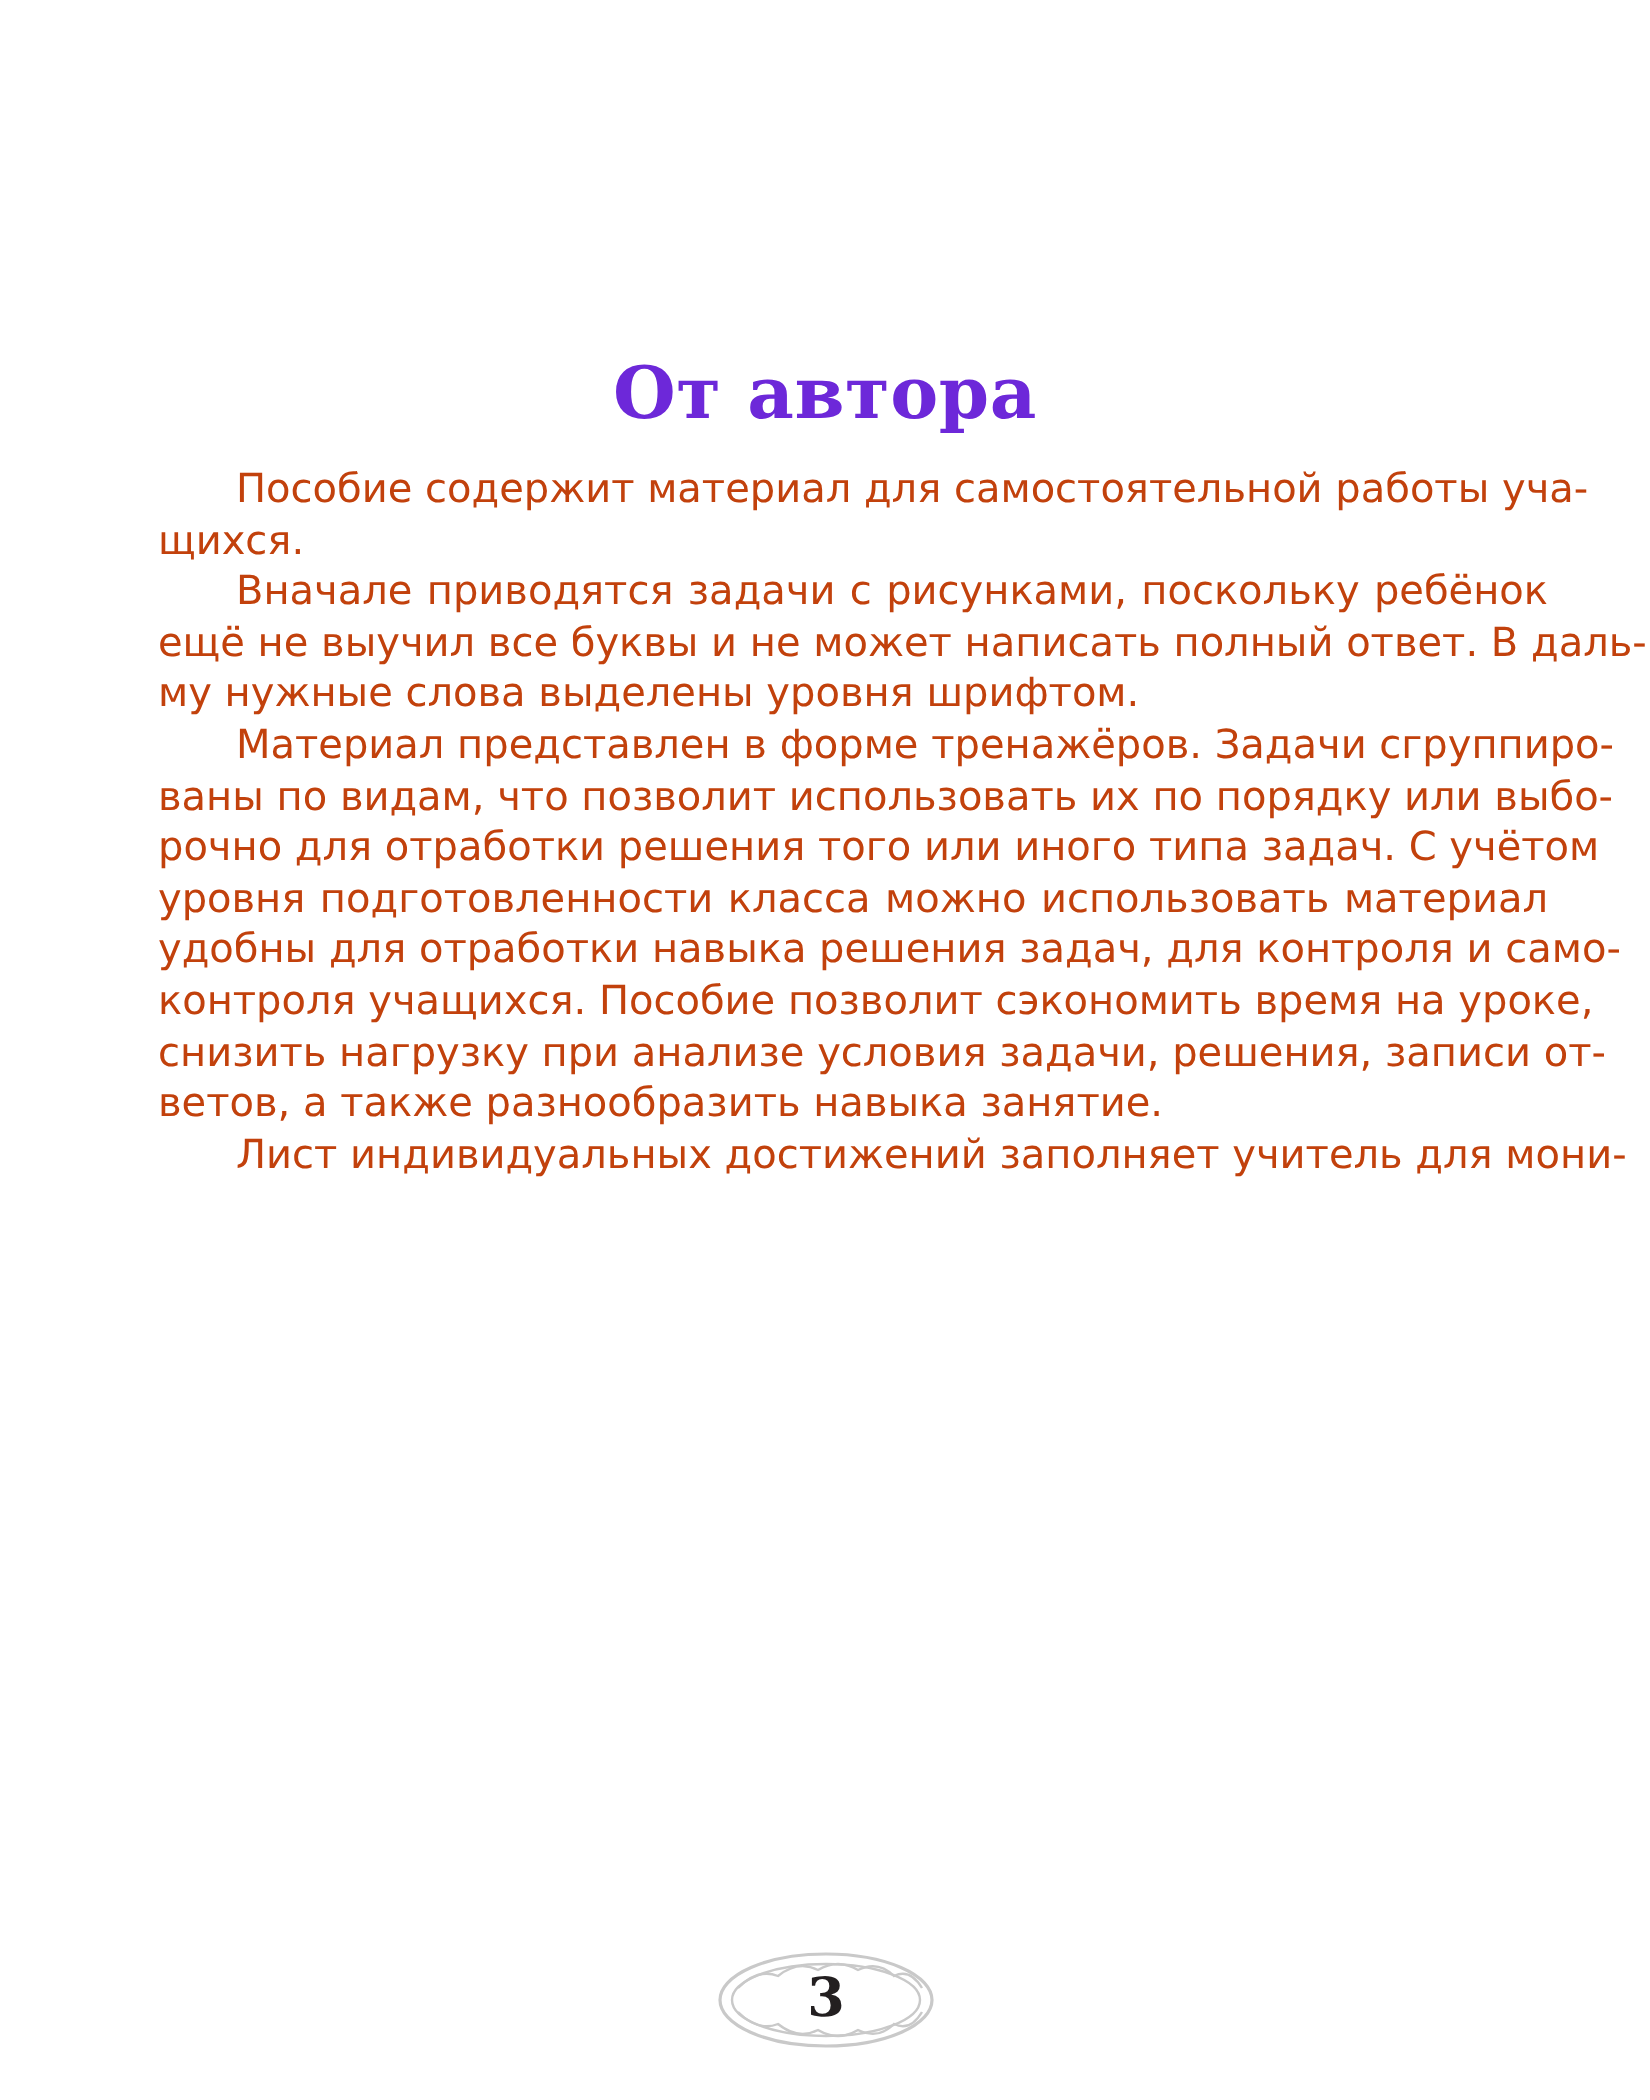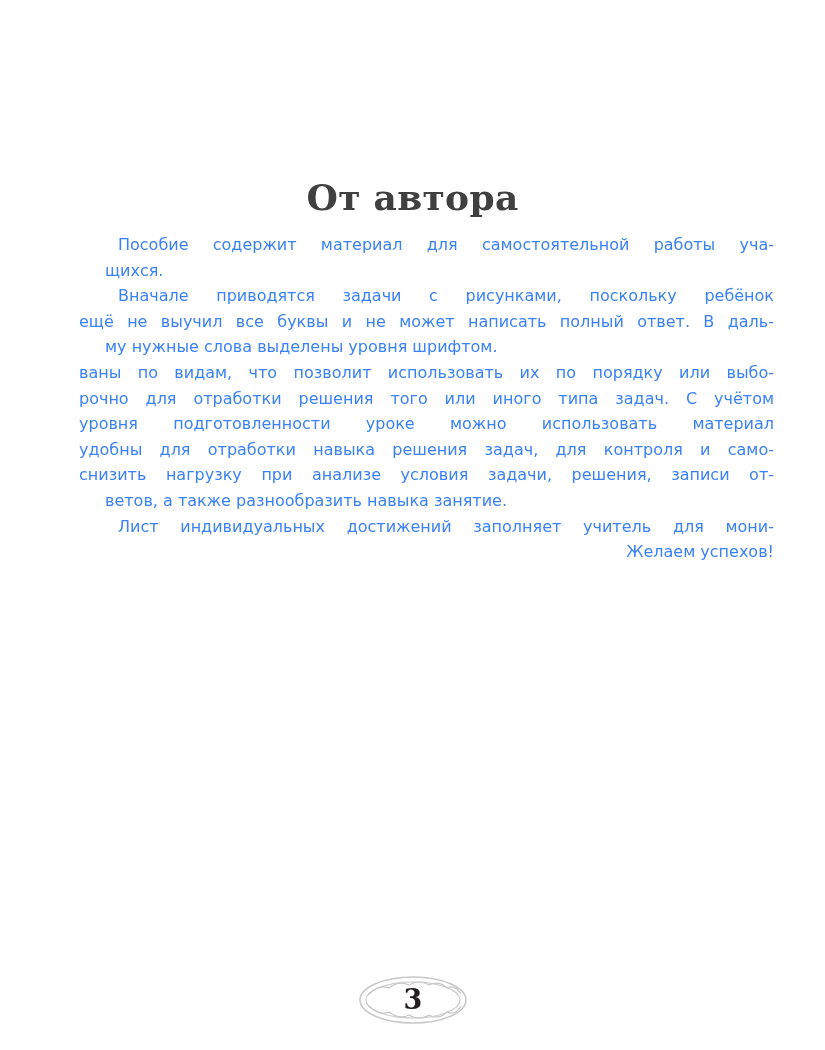--- a/index.html
+++ b/index.html
@@ -1,28 +1,28 @@
 <!DOCTYPE html>
 <html><head>
   <meta charset="utf-8">
   <style>
     html, body { margin: 0; padding: 0; background: #ffffff; }
     body { width: 825px; height: 1050px; position: relative; overflow: hidden; color: #231f20; }
     .title {
       position: absolute; left: 0; top: 172px; width: 825px; text-align: center;
       font-family: "DejaVu Serif", serif; font-weight: bold; font-size: 36px; line-height: 50px;
-      color: #404040; letter-spacing: 0.3px;
+      color: #6d28d9; letter-spacing: 0.3px;
     }
     .body-text {
       position: absolute; left: 79px; top: 232px; width: 695px;
-      font-family: "DejaVu Sans", sans-serif; font-size: 16px; line-height: 25.6px;
-      color: #3b82f6;
+      font-family: "DejaVu Sans", sans-serif; font-size: 20px; line-height: 25.6px;
+      color: #c2410c;
     }
     .line { display: block; white-space: nowrap; height: 25.6px; text-align-last: justify; text-align: justify; }
-    .line.last { text-align-last: left; margin-left: 26px; }
+    .line.last { text-align-last: left; }
     .line.indent { padding-left: 39px; }
     .signoff { display: block; text-align: right; white-space: nowrap; height: 25.6px; }
     .page-num-wrap {
       position: absolute; left: 357px; top: 974px; width: 112px; height: 52px;
     }
     .page-num-wrap svg { position: absolute; left: 0; top: 0; }
     .page-num {
       position: absolute; left: 0; top: 0; width: 112px; height: 52px; text-align: center;
       font-family: "DejaVu Serif", serif; font-weight: bold; font-size: 27px; line-height: 52px; color: #231f20;
     }
@@ -40,33 +40,34 @@
       <span class="line last">щихся.</span>
     </div>
 
     <div>
       <span class="line indent">Вначале приводятся задачи с рисунками, поскольку ребёнок</span>
       <span class="line">ещё не выучил все буквы и не может написать полный ответ. В даль-</span>
       <span class="line last">му нужные слова выделены уровня шрифтом.</span>
     </div>
 
     <div>
+      <span class="line indent">Материал представлен в форме тренажёров. Задачи сгруппиро-</span>
       <span class="line">ваны по видам, что позволит использовать их по порядку или выбо-</span>
       <span class="line">рочно для отработки решения того или иного типа задач. С учётом</span>
-      <span class="line">уровня подготовленности уроке можно использовать материал</span>
+      <span class="line">уровня подготовленности класса можно использовать материал</span>
       <span class="line">удобны для отработки навыка решения задач, для контроля и само-</span>
+      <span class="line">контроля учащихся. Пособие позволит сэкономить время на уроке,</span>
       <span class="line">снизить нагрузку при анализе условия задачи, решения, записи от-</span>
       <span class="line last">ветов, а также разнообразить навыка занятие.</span>
     </div>
 
 
     <div>
       <span class="line indent">Лист индивидуальных достижений заполняет учитель для мони-</span>
     </div>
-    <span class="signoff">Желаем успехов!</span>
   </div>
 
   <div class="page-num-wrap">
     <svg width="112" height="52" viewBox="0 0 112 52">
       <ellipse cx="56" cy="26" rx="53" ry="23" fill="none" stroke="#c9c9c9" stroke-width="1.6"></ellipse>
       <ellipse cx="56" cy="26" rx="47" ry="18" fill="none" stroke="#c9c9c9" stroke-width="1.2"></ellipse>
       <path d="M12 20 Q22 10 32 14 Q42 6 52 11 Q62 5 72 11 Q82 6 90 14 Q98 10 104 20" fill="none" stroke="#c9c9c9" stroke-width="1.2"></path>
       <path d="M12 32 Q22 42 32 38 Q42 46 52 41 Q62 47 72 41 Q82 46 90 38 Q98 42 104 32" fill="none" stroke="#c9c9c9" stroke-width="1.2"></path>
     </svg>
     <div class="page-num">3</div>

